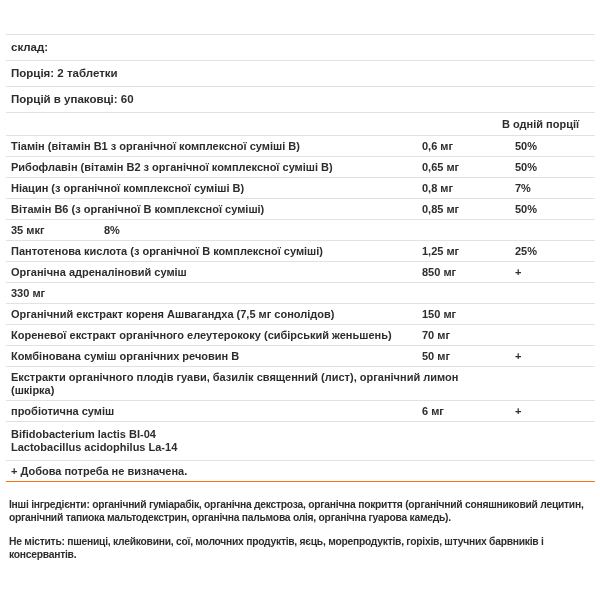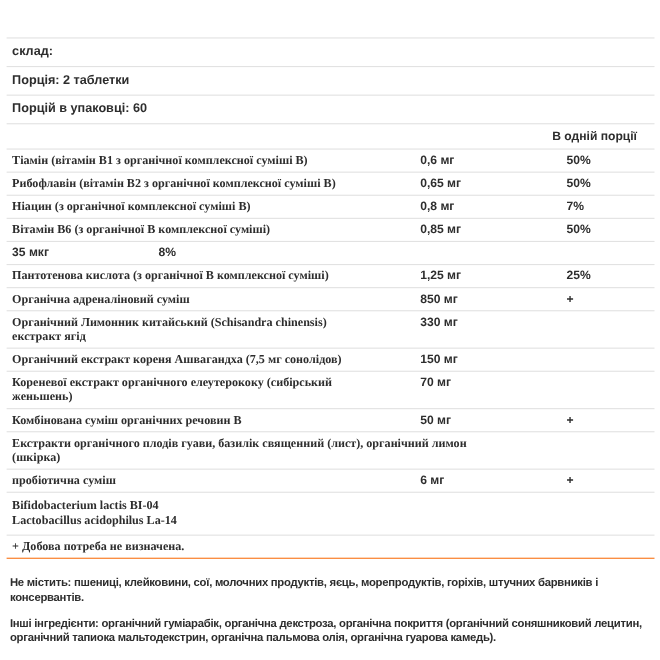--- a/index.html
+++ b/index.html
@@ -26,36 +26,34 @@
     line-height: 13px;
   }
   
   .trow {
     display: flex;
     align-items: flex-start;
     border-top: 1px solid #e2e2e2;
     padding: 4px 0 3px 5px;
     font-size: 11px;
     line-height: 13px;
-    gap: 40px;
   }
   .trow.header {
     padding: 4px 0 4px 5px;
   }
   .trow.header .c-amt, .trow.header .c-dv {
     line-height: 12.5px;
     padding-top: 1px;
   }
   .trow.tall { padding: 6px 0 6px 5px; }
   .trow.table-end { border-bottom: 1px solid #f97316; }
   .c-label {
     flex: 1 1 auto;
     padding-right: 3px;
     white-space: pre-line;
-    font-family: Liberation Serif, serif;
   }
   .c-amt { flex: 0 0 93px; }
   .c-dv  { flex: 0 0 80px; }
   
   .footer { margin: 11px 5px 0 6px; }
   .footer p {
     margin: 0 0 11px 0;
     padding-left: 3px;
     font-size: 10.3px;
     line-height: 13px;
@@ -111,21 +109,20 @@
     <div class="c-dv">25%</div>
   </div>
 
   <div class="trow">
     <div class="c-label">Органічна адреналіновий суміш</div>
     <div class="c-amt">850 мг</div>
     <div class="c-dv">+</div>
   </div>
 
   <div class="trow">
-    <div class="c-label">Органічний Лимонник китайський (Schisandra chinensis) екстракт ягід</div>
     <div class="c-amt">330 мг</div>
     <div class="c-dv"></div>
   </div>
 
 
   <div class="trow">
     <div class="c-label">Органічний екстракт кореня Ашвагандха (7,5 мг сонолідов)</div>
     <div class="c-amt">150 мг</div>
     <div class="c-dv"></div>
   </div>
@@ -158,15 +155,15 @@
 Lactobacillus acidophilus La-14</div>
   </div>
 
   <div class="trow table-end">
     <div class="c-label">+ Добова потреба не визначена.</div>
   </div>
 
 </div>
 
 <div class="footer">
+  <p>Інші інгредієнти: органічний гуміарабік, органічна декстроза, органічна покриття (органічний соняшниковий лецитин, органічний тапиока мальтодекстрин, органічна пальмова олія, органічна гуарова камедь).</p>
   <p>Не містить: пшениці, клейковини, сої, молочних продуктів, яєць, морепродуктів, горіхів, штучних барвників і консервантів.</p>
-  <p>Інші інгредієнти: органічний гуміарабік, органічна декстроза, органічна покриття (органічний соняшниковий лецитин, органічний тапиока мальтодекстрин, органічна пальмова олія, органічна гуарова камедь).</p>
 </div>
 
 </body></html>

